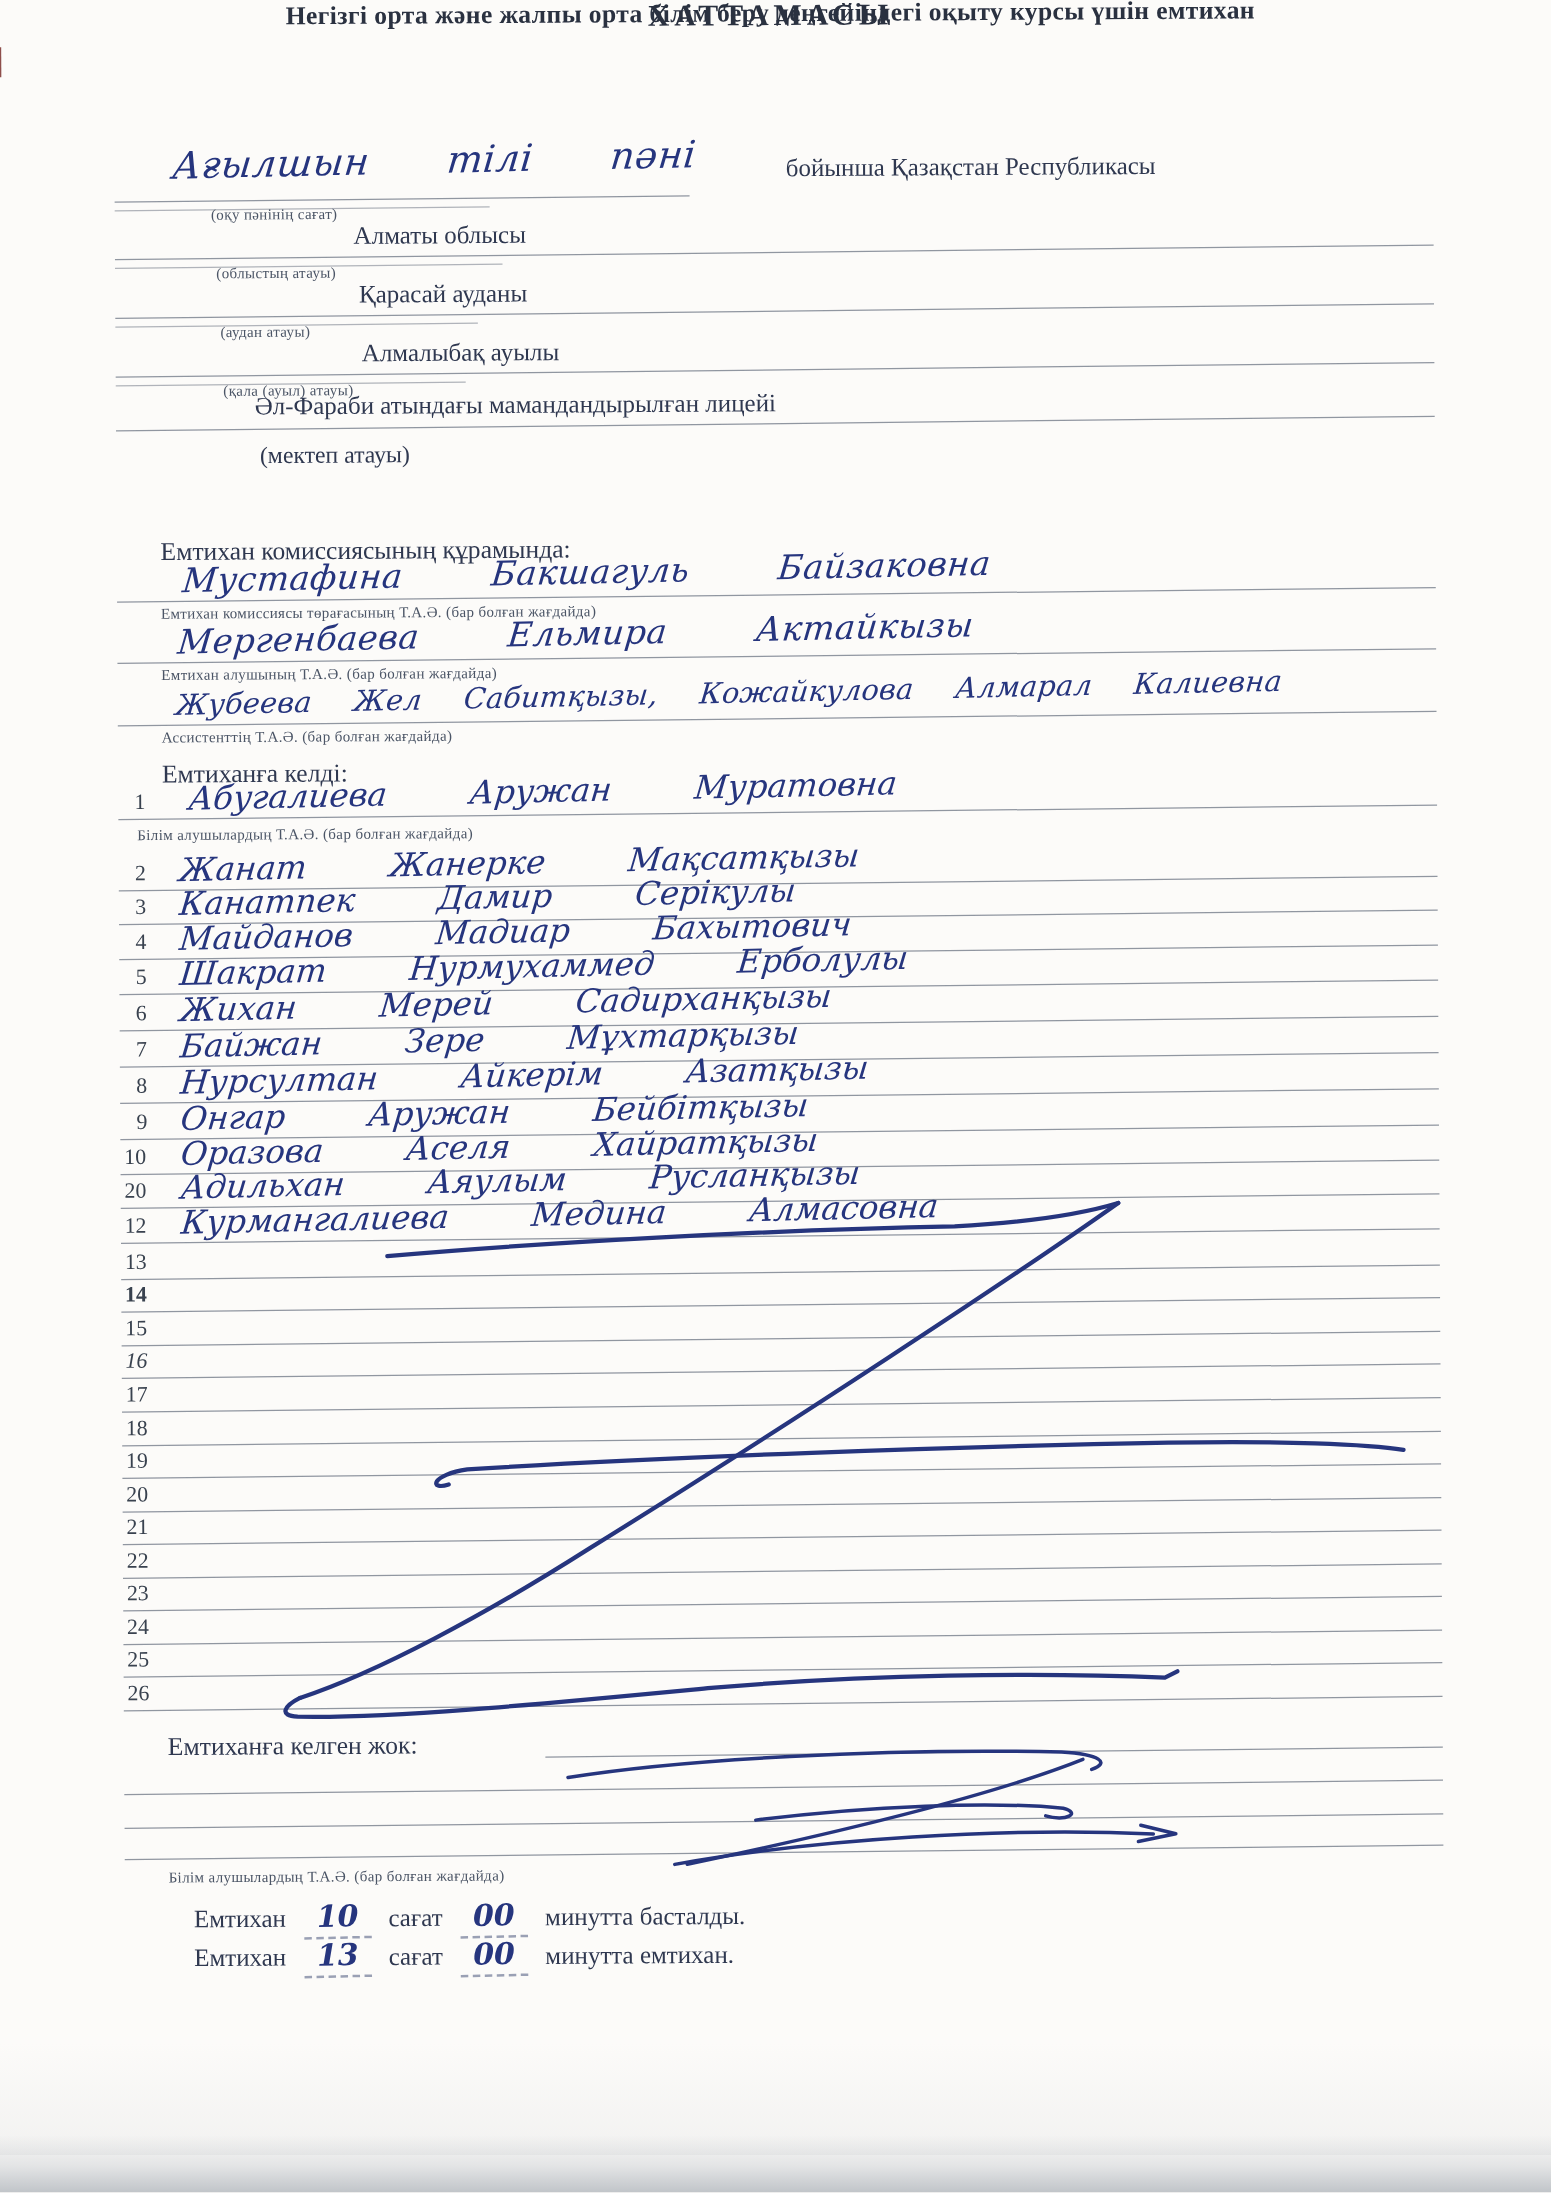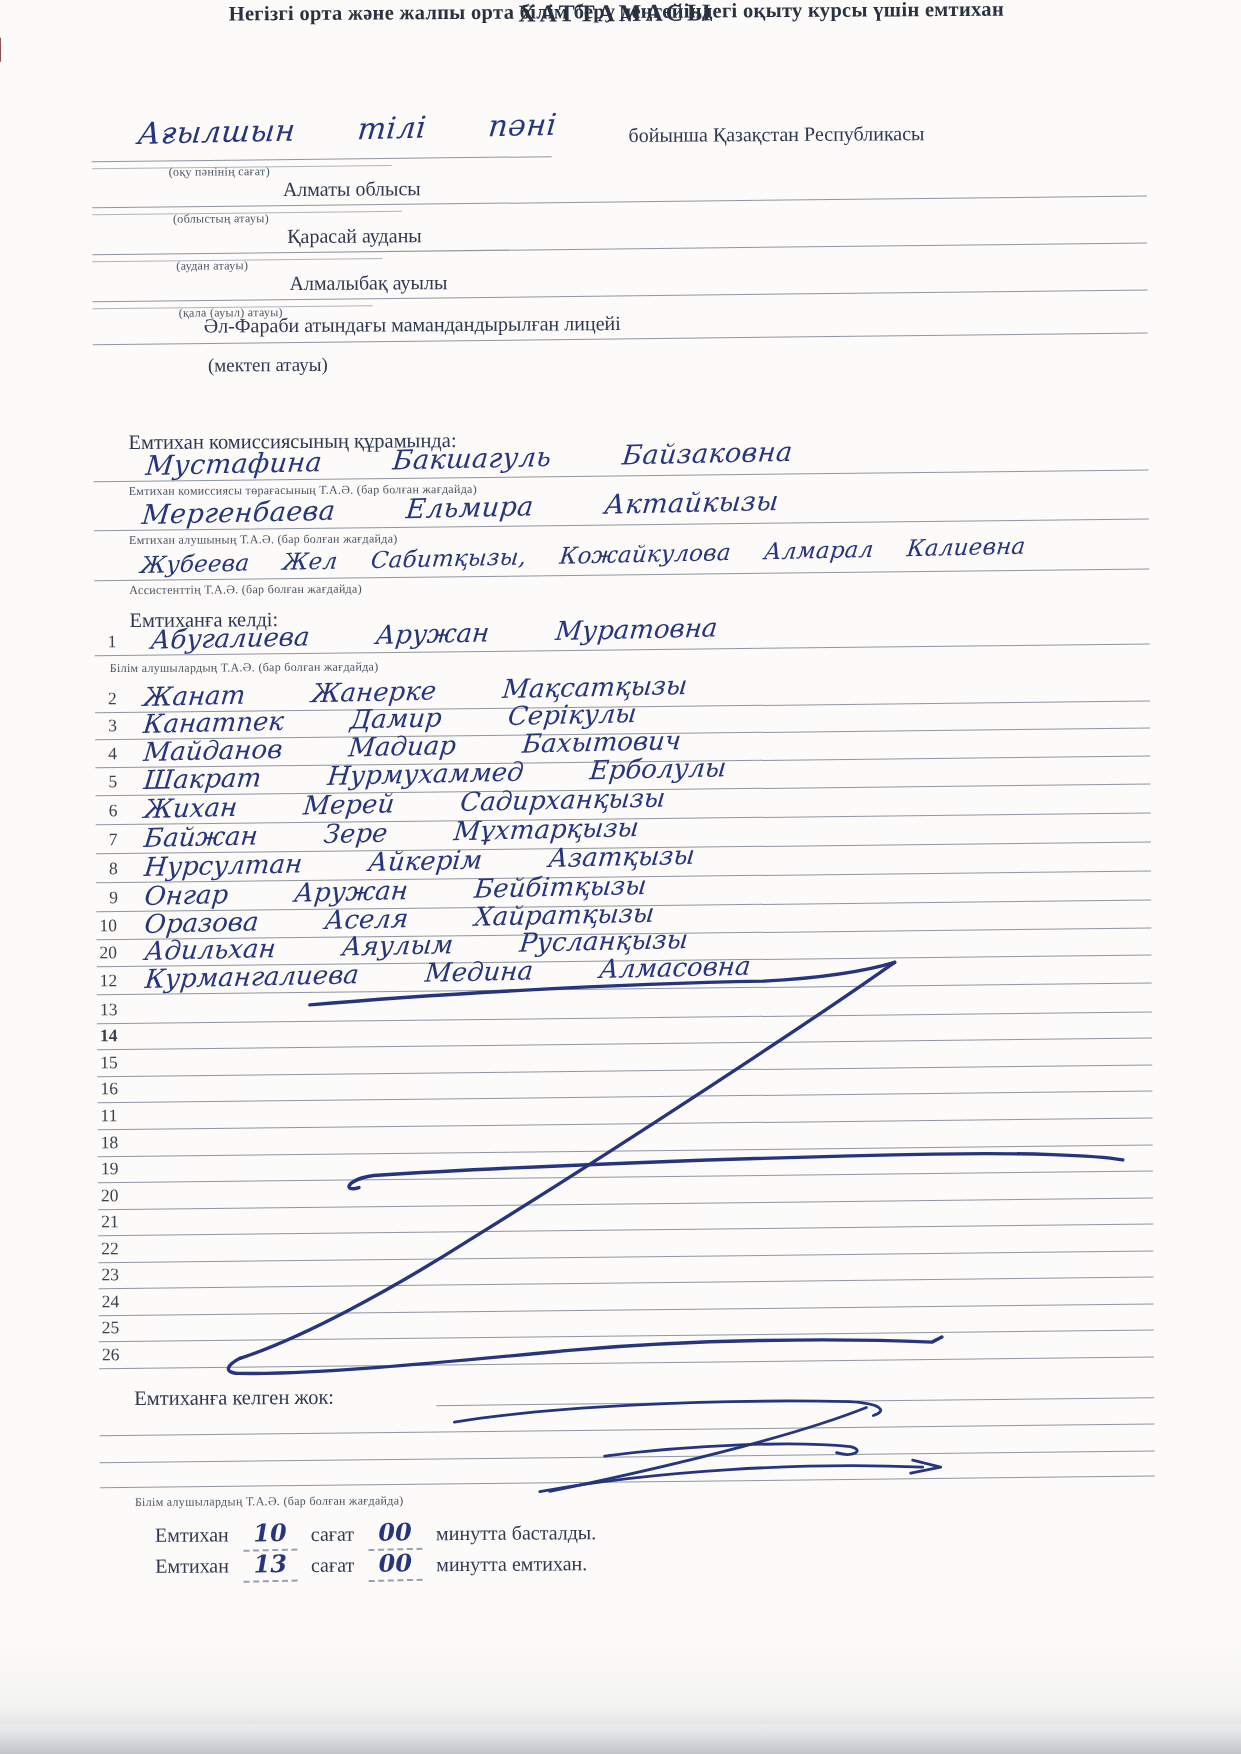--- a/index.html
+++ b/index.html
@@ -154,25 +154,25 @@
         </div>
         <div class="row" style="top: 1011px;">
           <span class="num" style="left: 98px; font-weight: bold;">14</span>
           <div class="rule"></div>
         </div>
         <div class="row" style="top: 1038px;">
           <span class="num" style="left: 98px;">15</span>
           <div class="rule"></div>
         </div>
         <div class="row" style="top: 1064px;">
-          <span class="num" style="left: 98px;">16</span>
+          <span class="num" style="left: 98px; font-style: italic;">16</span>
           <div class="rule"></div>
         </div>
         <div class="row" style="top: 1091px;">
-          <span class="num" style="left: 98px;">11</span>
+          <span class="num" style="left: 98px;">17</span>
           <div class="rule"></div>
         </div>
         <div class="row" style="top: 1118px;">
           <span class="num" style="left: 98px;">18</span>
           <div class="rule"></div>
         </div>
         <div class="row" style="top: 1144px;">
           <span class="num" style="left: 98px;">19</span>
           <div class="rule"></div>
         </div>

